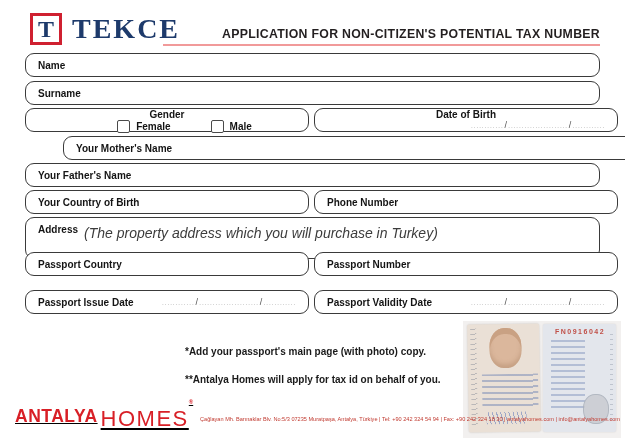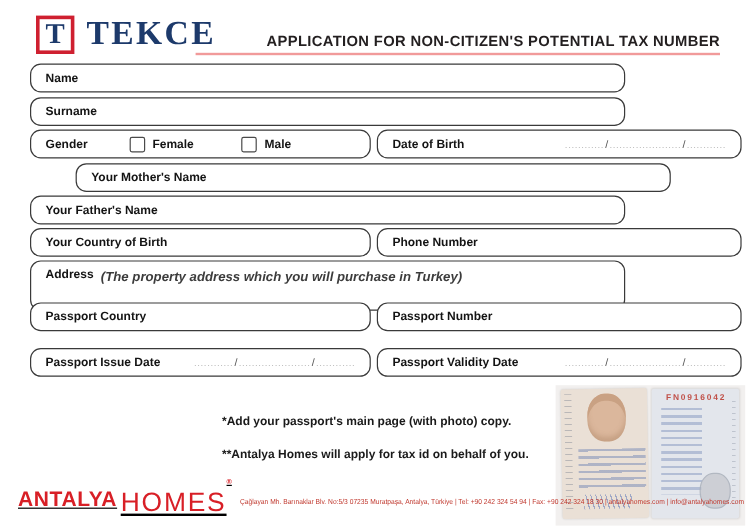--- a/index.html
+++ b/index.html
@@ -46,27 +46,27 @@
   .fbox {
     position: absolute;
     height: 24px;
     border: 1.4px solid #3a3a3a;
     border-radius: 9px;
     background: #fff;
     display: flex; align-items: center;
     padding: 0 12px;
   }
   .fbox .lbl { font-size: 10px; font-weight: 700; color: #141414; white-space: nowrap; }
-  .full { left: 25px; width: 496px; }
+  .full { left: 25px; width: 575px; }
   .halfL { left: 25px; width: 284px; }
   .halfR { left: 314px; width: 304px; }
 
   .row-name     { top: 53px; }
   .row-surname  { top: 81px; }
-  .row-gender   { top: 108px; }
+  .row-gender   { top: 108px; flex-direction: column; }
   .row-mother   { top: 136px; margin-left: 38px; }
   .row-father   { top: 163px; }
   .row-country  { top: 190px; }
   .row-address  { top: 217px; height: 42px; align-items: flex-start; padding-top: 6px; }
   .row-ppctry   { top: 252px; text-align: right; }
   .row-ppissue  { top: 290px; }
 
   .checkbox {
     width: 13px; height: 13px;
     border: 1.3px solid #4a4a4a; border-radius: 2px;
@@ -77,21 +77,21 @@
   .cb-lbl { font-size: 10px; font-weight: 700; color: #141414; margin-left: 6px; }
 
   .dateline {
     margin-left: auto; display: flex; align-items: baseline;
     font-size: 8px; white-space: nowrap;
   }
   .dots { color: #b9b9b9; letter-spacing: 0.5px; }
   .slash { color: #555; font-size: 9px; margin: 0 1px; }
 
   .addr-note {
-    font-size: 11px; font-style: italic; font-weight: 700;
+    font-size: 14px; font-style: italic; font-weight: 400;
     color: #3c3c3c; margin-left: 6px; position: relative; top: 1px;
   }
 
   
   .notes { position: absolute; left: 185px; top: 346px; }
   .note { font-size: 10px; font-weight: 700; color: #1a1a1a; margin-bottom: 17px; }
 
   
   .passport {
     position: absolute; left: 463px; top: 321px; width: 158px; height: 117px;

